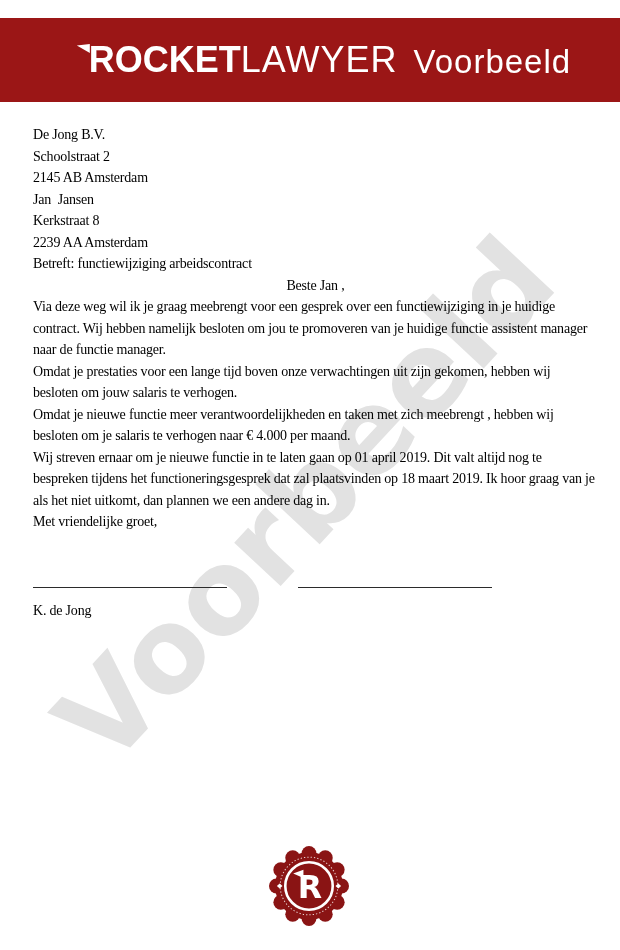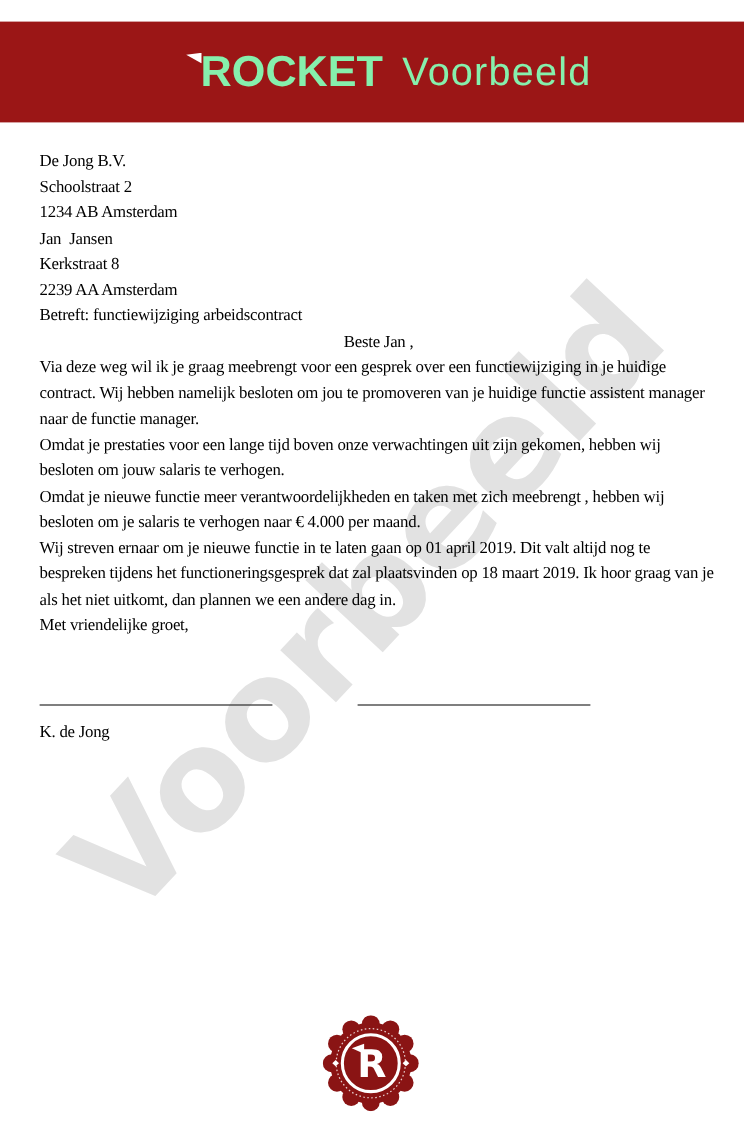--- a/index.html
+++ b/index.html
@@ -11,21 +11,21 @@
     font-family:"Liberation Serif", "DejaVu Serif", serif;
     color:#000;
   }
 
   
   .brand-bar {
     position:absolute; left:0; top:18px; width:620px; height:84px;
     background:#9B1616;
     display:flex; align-items:center; justify-content:center;
   }
-  .logo { display:flex; align-items:center; color:#86efac; position:relative; white-space:nowrap;margin-left:40px; }
+  .logo { display:flex; align-items:flex-end; color:#ffffff; position:relative; white-space:nowrap;margin-left:40px; }
   .logo-rocket {
     font-family:"Liberation Sans", sans-serif;
     font-weight:800; font-size:36px; letter-spacing:0px; position:relative;
   }
   .pennant {
     position:absolute; left:-12px; top:5px;
     width:13px; height:9px; background:#fff;
     clip-path:polygon(0 18%, 100% 0, 100% 100%);
   }
   .logo-lawyer {
@@ -76,31 +76,32 @@
   
   .seal { position:absolute; left:269px; top:846px; width:80px; height:80px; z-index:2; }
 </style>
 </head>
 <body>
 
 <header class="brand-bar">
   <div class="logo">
     <span class="logo-rocket">ROCKET</span>
     <span class="pennant"></span>
+    <span class="logo-lawyer">LAWYER</span>
     <span class="logo-suffix">Voorbeeld</span>
   </div>
 </header>
 
 <div class="watermark">Voorbeeld</div>
 
 <main class="letter">
   <div class="addr sender">
     <div class="addr-line">De Jong B.V.</div>
     <div class="addr-line">Schoolstraat 2</div>
-    <div class="addr-line">1234 AB Amsterdam</div>
+    <div class="addr-line">2145 AB Amsterdam</div>
   </div>
 
   <div class="addr recipient">
     <div class="addr-line">Jan  Jansen</div>
     <div class="addr-line">Kerkstraat 8</div>
     <div class="addr-line">2239 AA Amsterdam</div>
   </div>
 
   <p class="subject">Betreft: functiewijziging arbeidscontract</p>
   <p class="salutation">Beste Jan ,</p>

